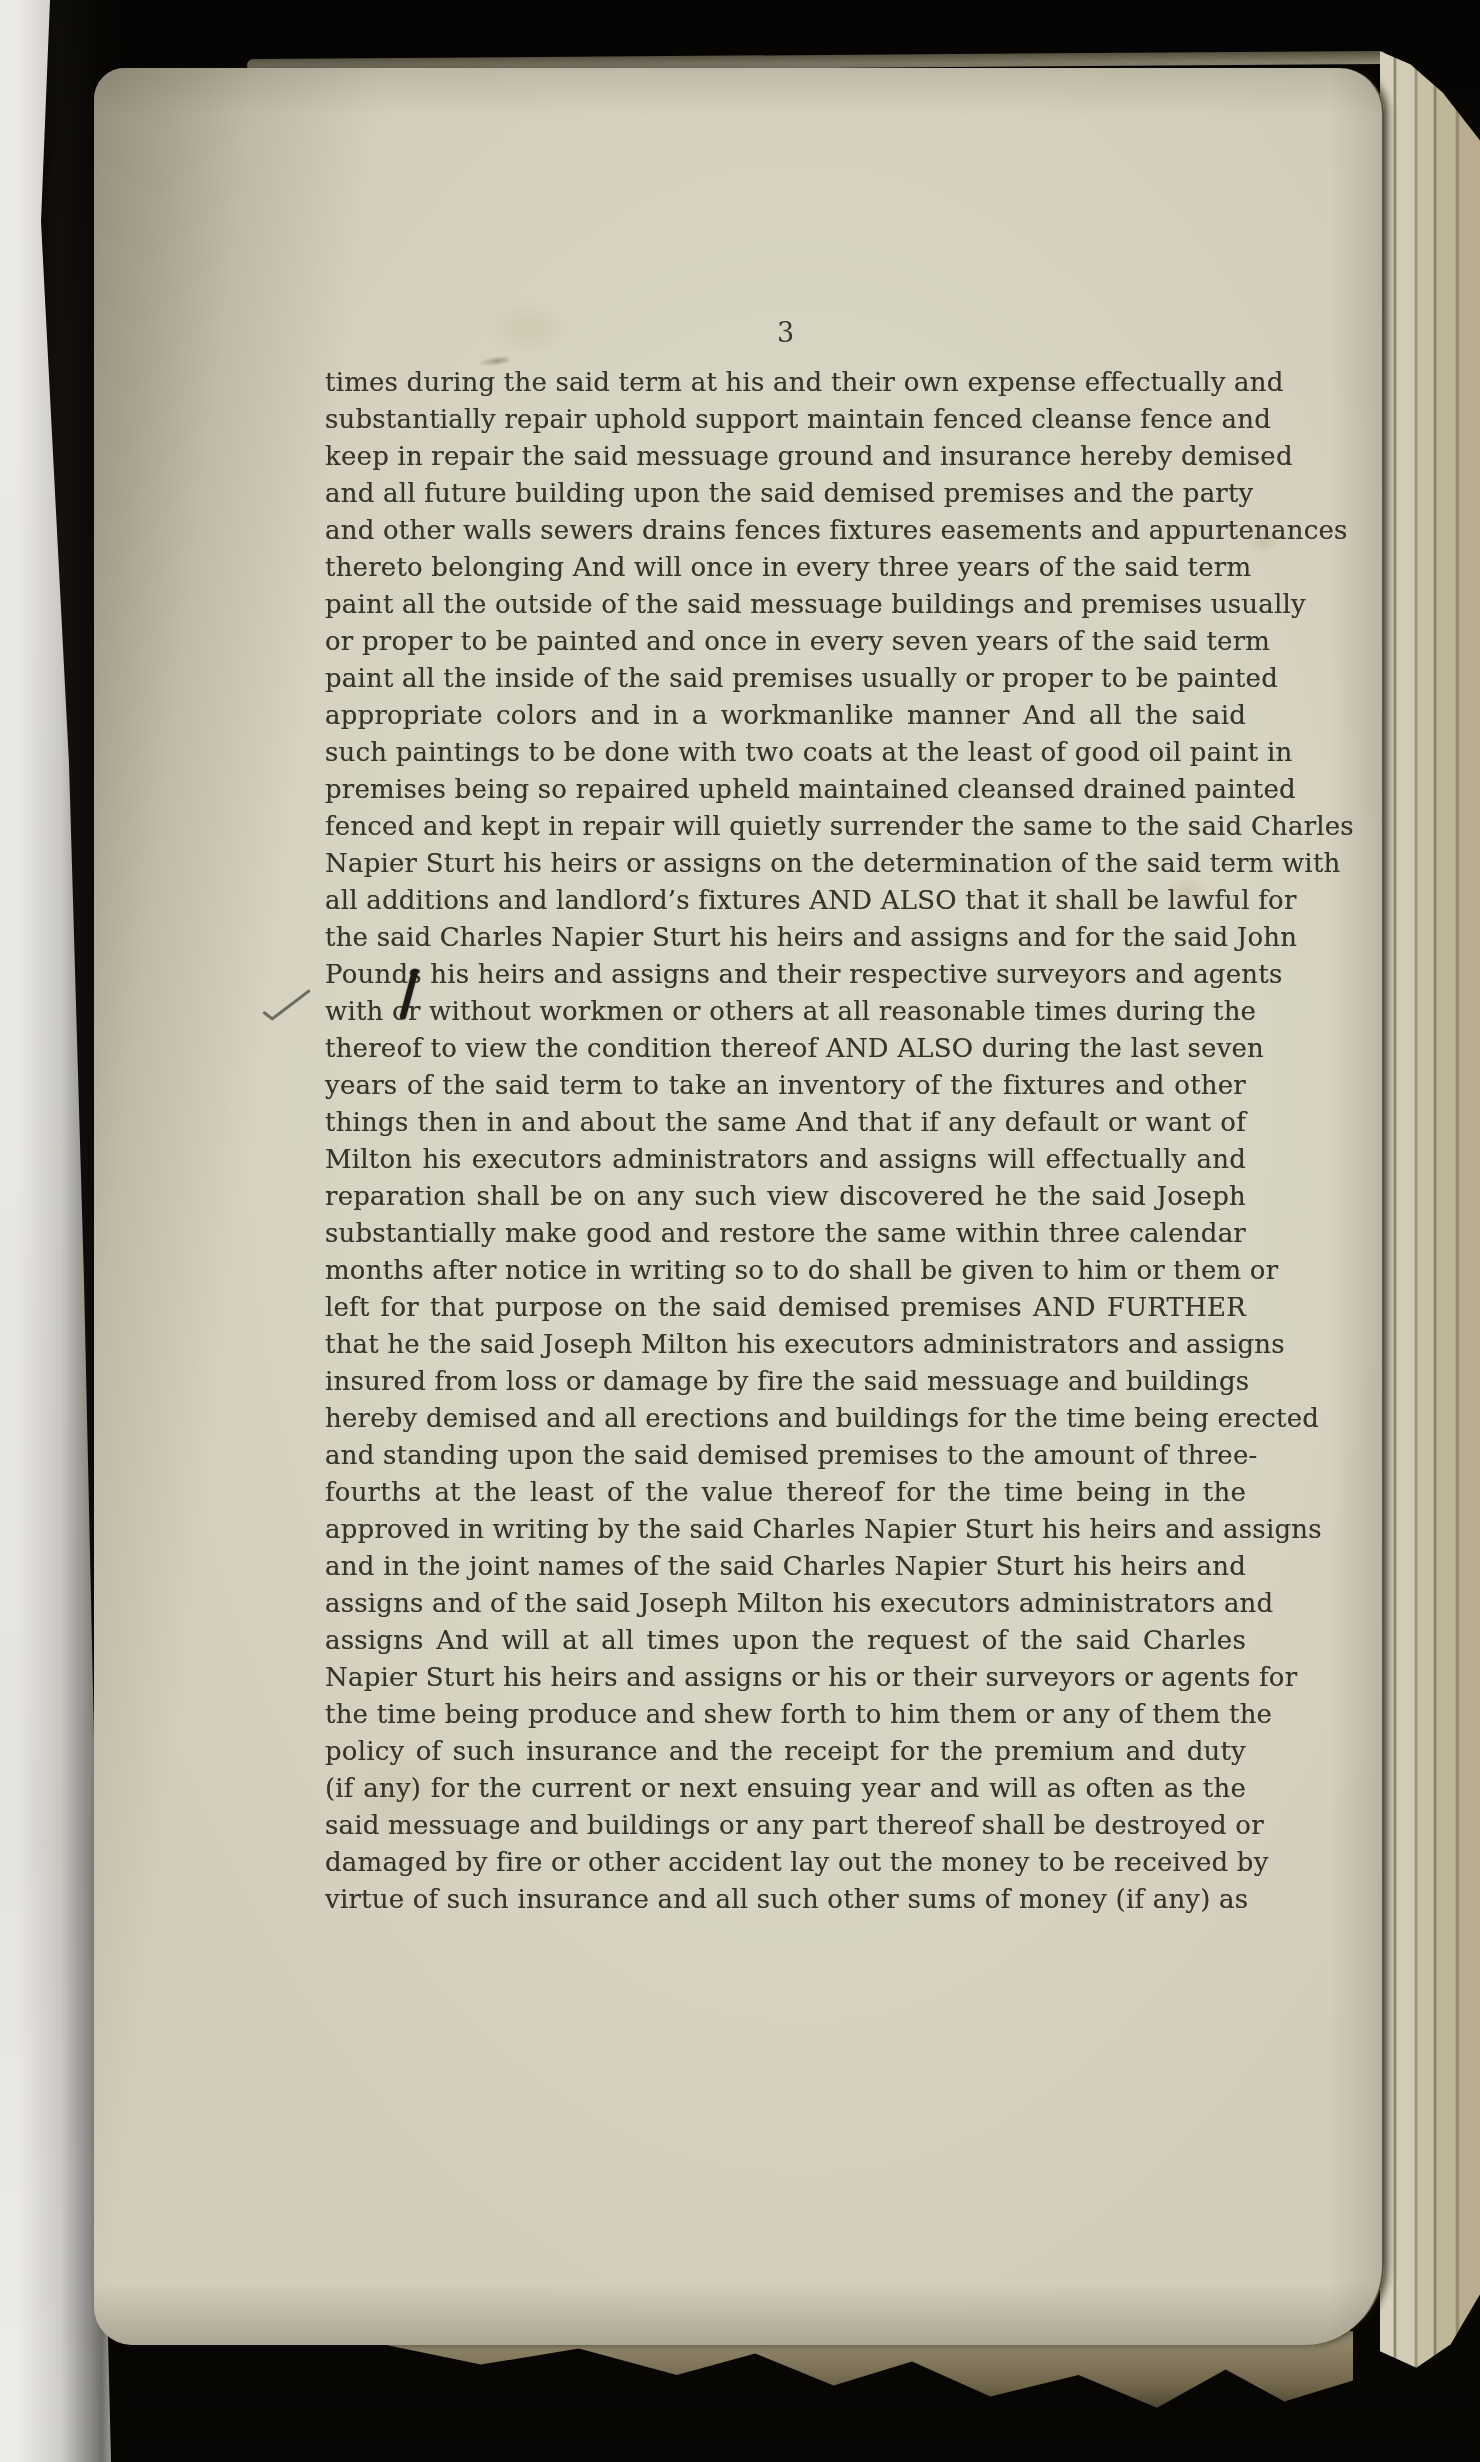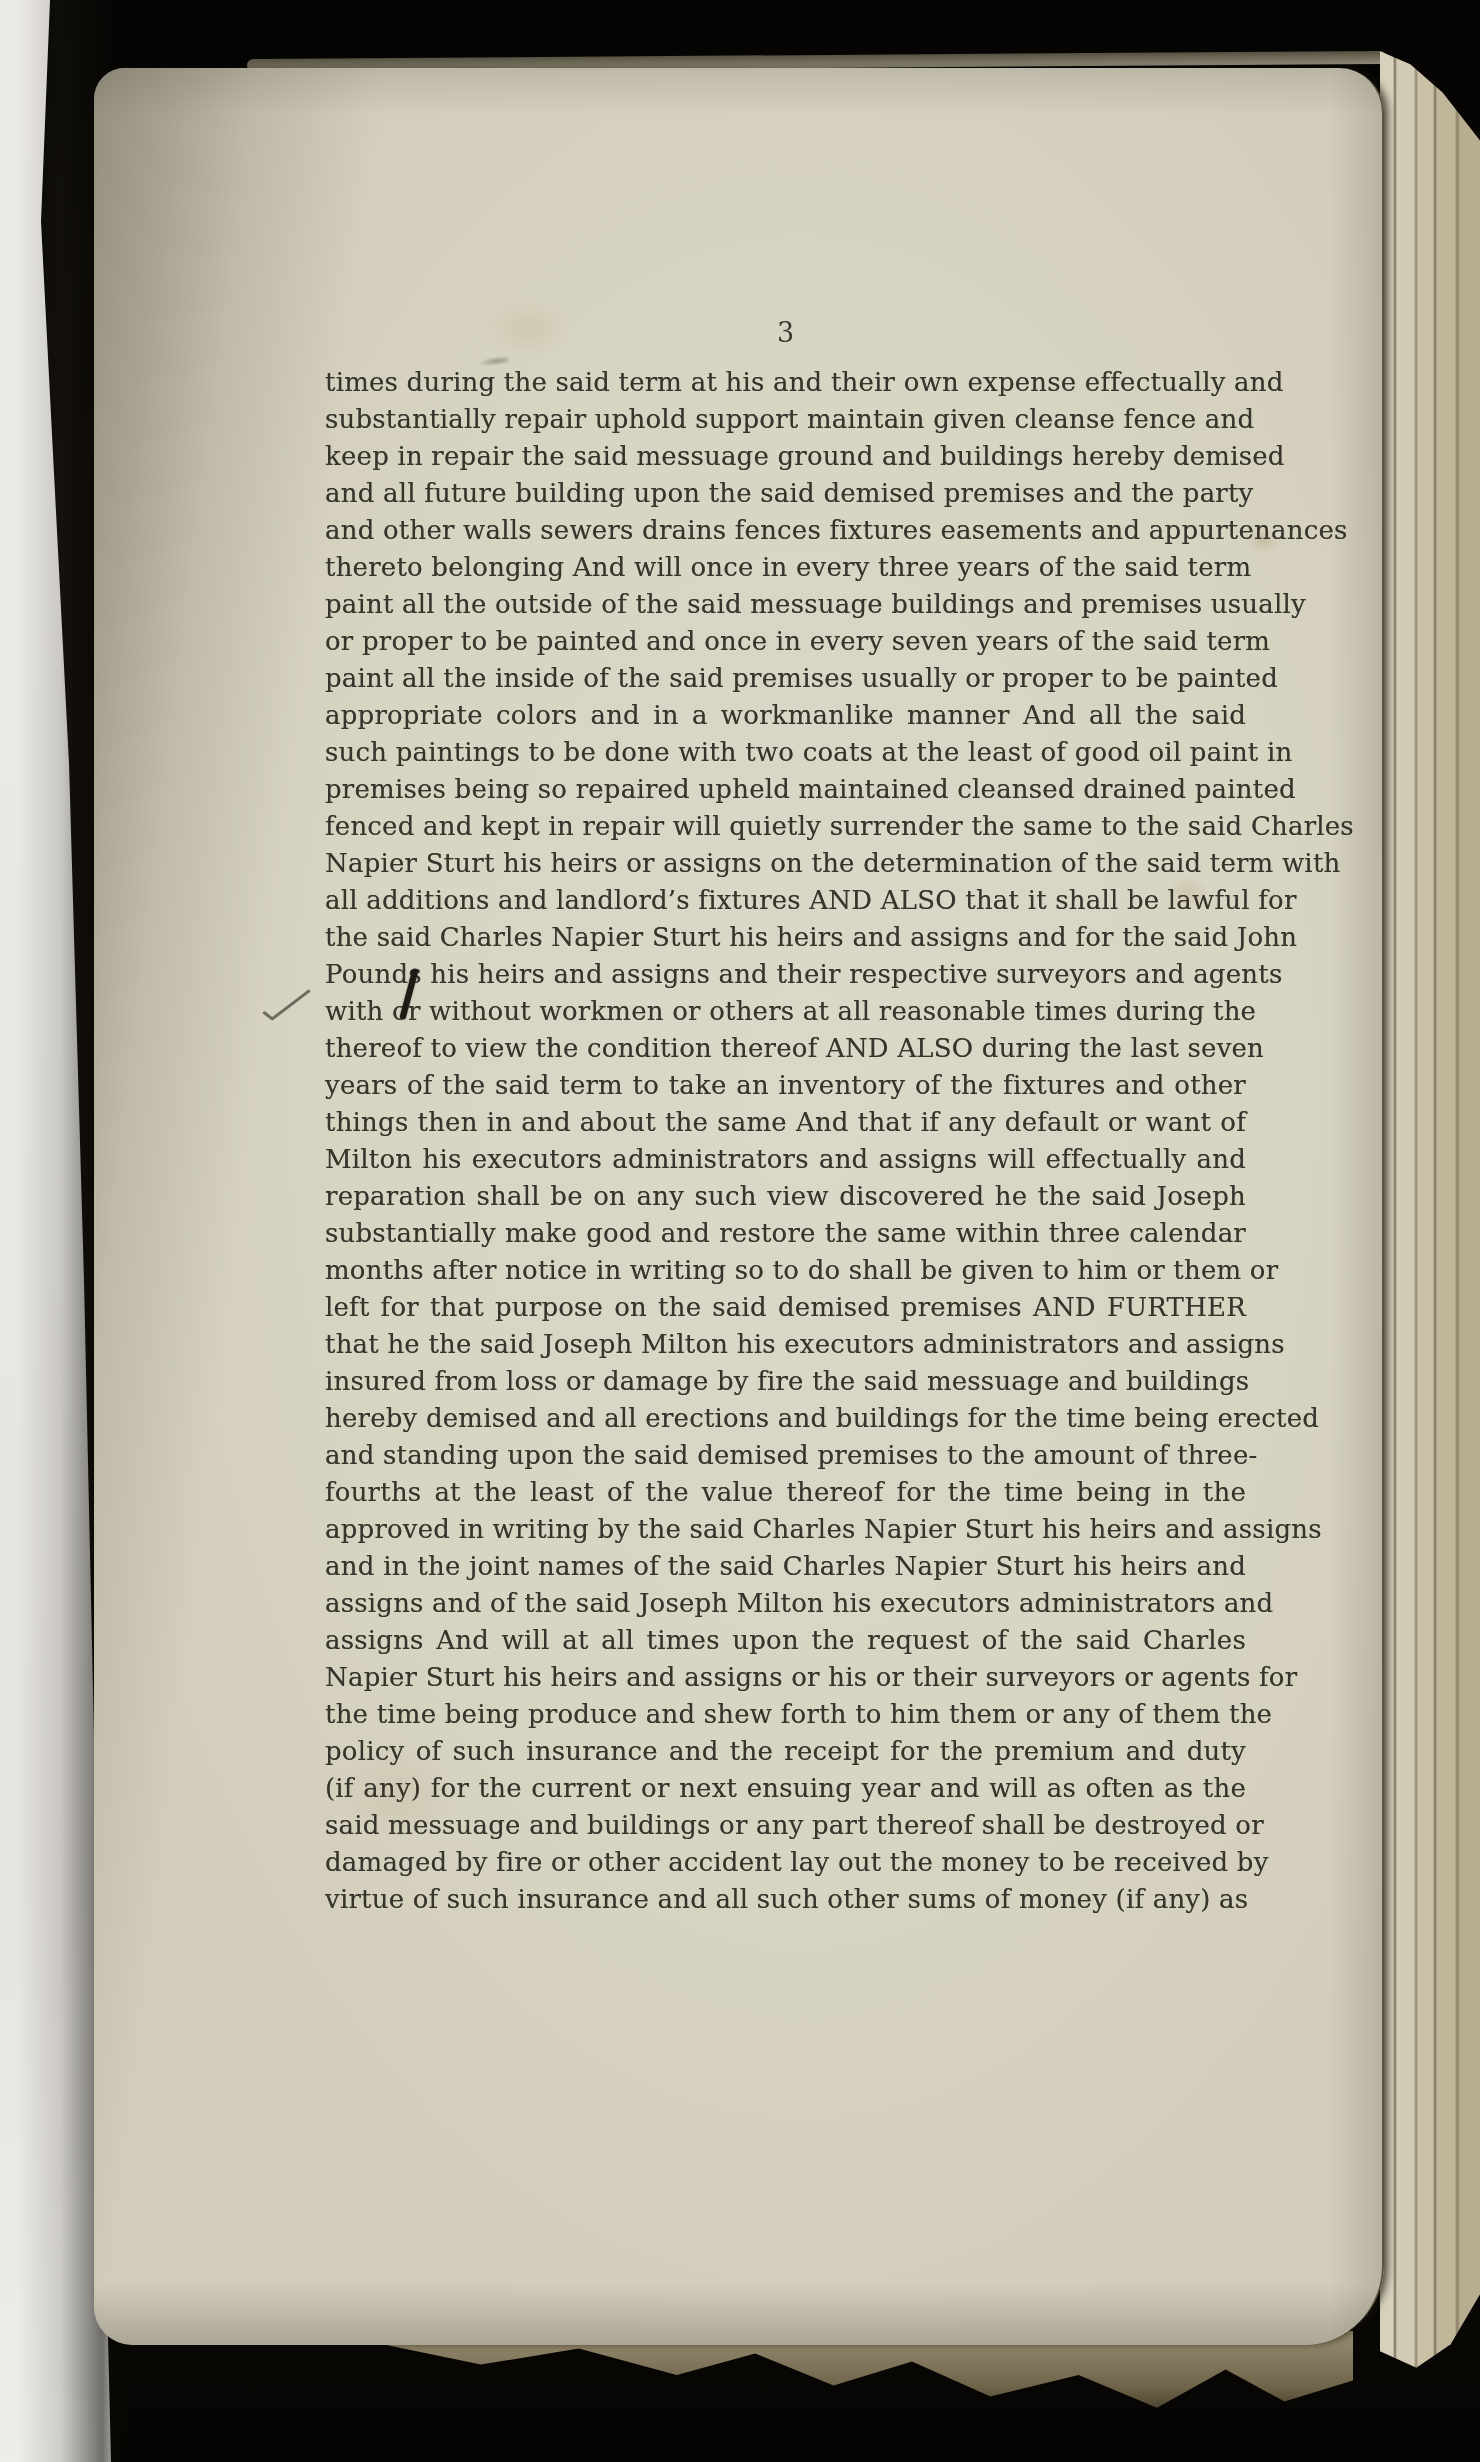--- a/index.html
+++ b/index.html
@@ -113,22 +113,22 @@
   <div id="book-page">
     <div id="page-shading"></div>
   </div>
 
   <div id="page-number">3</div>
 
   <div id="smudge"></div>
 
   <div id="text-block">
       <div class="text-line">times during the said term at his and their own expense effectually and</div>
-      <div class="text-line">substantially repair uphold support maintain given cleanse fence and</div>
-      <div class="text-line">keep in repair the said messuage ground and buildings hereby demised</div>
+      <div class="text-line">substantially repair uphold support maintain fenced cleanse fence and</div>
+      <div class="text-line">keep in repair the said messuage ground and insurance hereby demised</div>
       <div class="text-line">and all future building upon the said demised premises and the party</div>
       <div class="text-line">and other walls sewers drains fences fixtures easements and appurtenances</div>
       <div class="text-line">thereto belonging And will once in every three years of the said term</div>
       <div class="text-line">paint all the outside of the said messuage buildings and premises usually</div>
       <div class="text-line">or proper to be painted and once in every seven years of the said term</div>
       <div class="text-line">paint all the inside of the said premises usually or proper to be painted</div>
       <div class="text-line">appropriate colors and in a workmanlike manner And all the said</div>
       <div class="text-line">such paintings to be done with two coats at the least of good oil paint in</div>
       <div class="text-line">premises being so repaired upheld maintained cleansed drained painted</div>
       <div class="text-line">fenced and kept in repair will quietly surrender the same to the said Charles</div>

